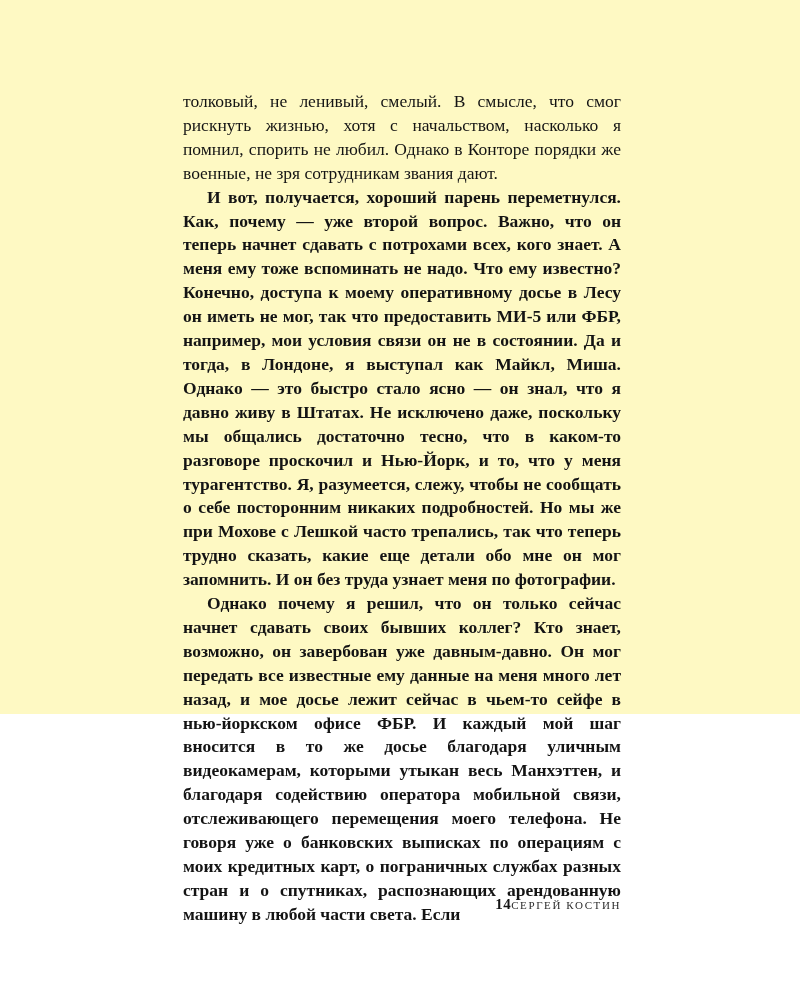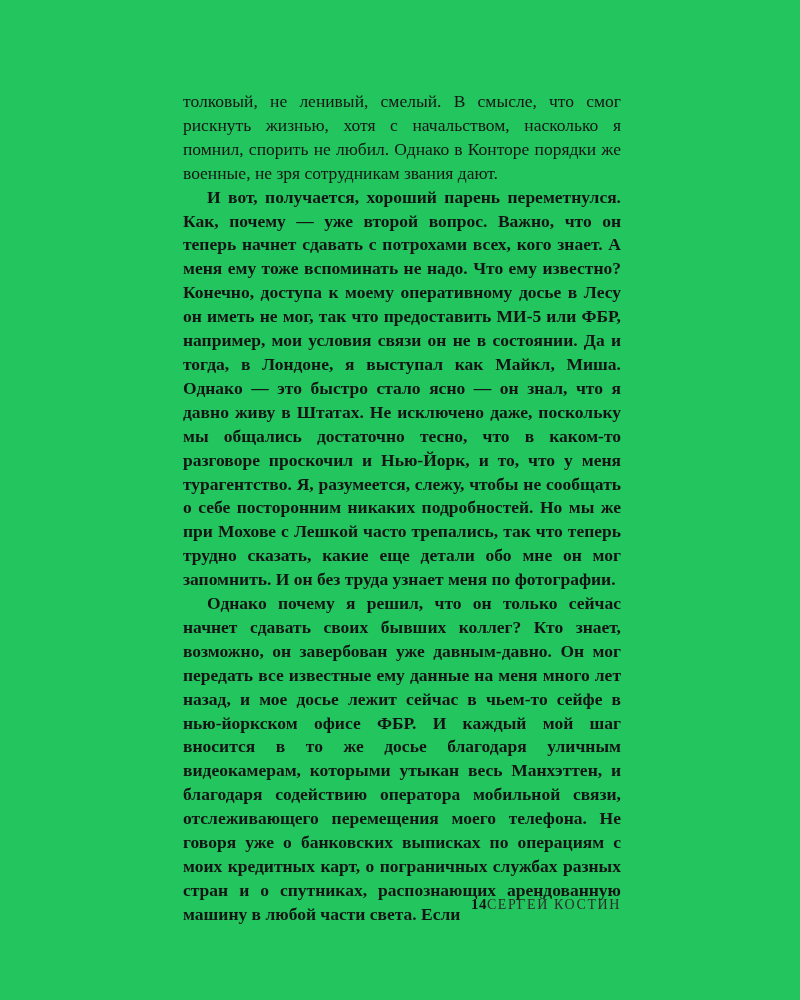--- a/index.html
+++ b/index.html
@@ -10,22 +10,22 @@
   body {
     width: 800px;
     height: 1000px;
     font-family: "Liberation Serif", "DejaVu Serif", serif;
     color: #141414;
     overflow: hidden;
   }
   .page {
     position: relative;
     width: 800px;
-    height: 1000px;
-    background: #22c55e;
+    height: 714px;
+    background: #fef9c3;
   }
   .text-block {
     position: absolute;
     left: 183px;
     top: 90px;
     width: 438px;
     font-size: 17.5px;
     line-height: 23.9px;
     text-align: justify;
     text-justify: inter-word;
@@ -49,21 +49,21 @@
     justify-content: flex-end;
     align-items: baseline;
   }
   .page-number {
     font-weight: bold;
     font-size: 15px;
     letter-spacing: 0.5px;
     color: #141414;
   }
   .running-title {
-    font-size: 14px;
+    font-size: 11px;
     letter-spacing: 1.6px;
     color: #2b2b2b;
   }
 </style>
 </head>
 <body>
 
 <div class="page">
 
   <main class="text-block" lang="ru">

